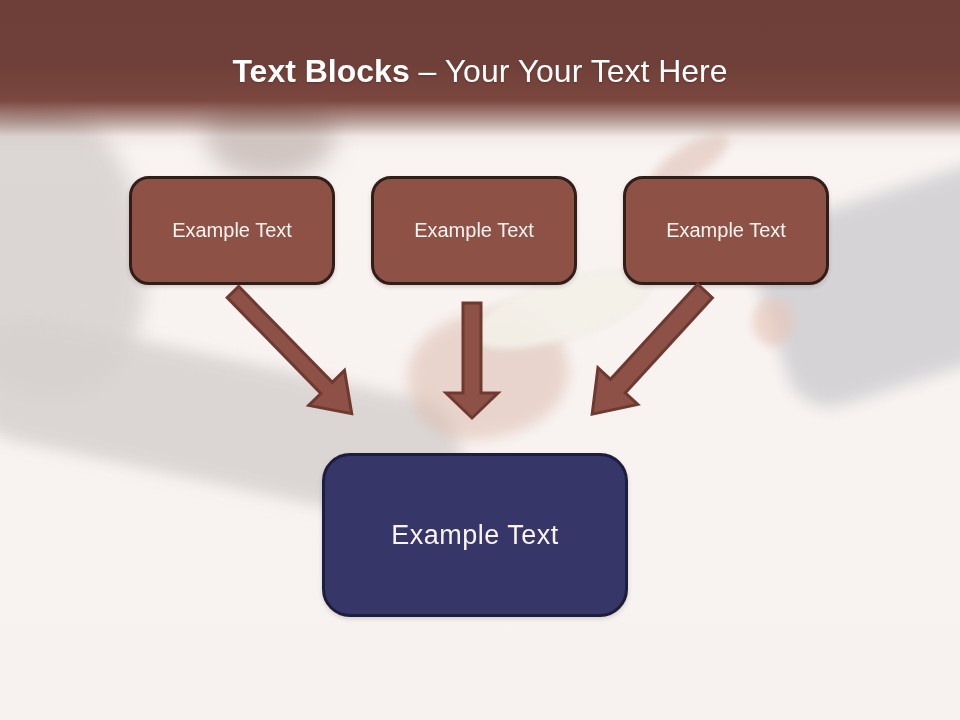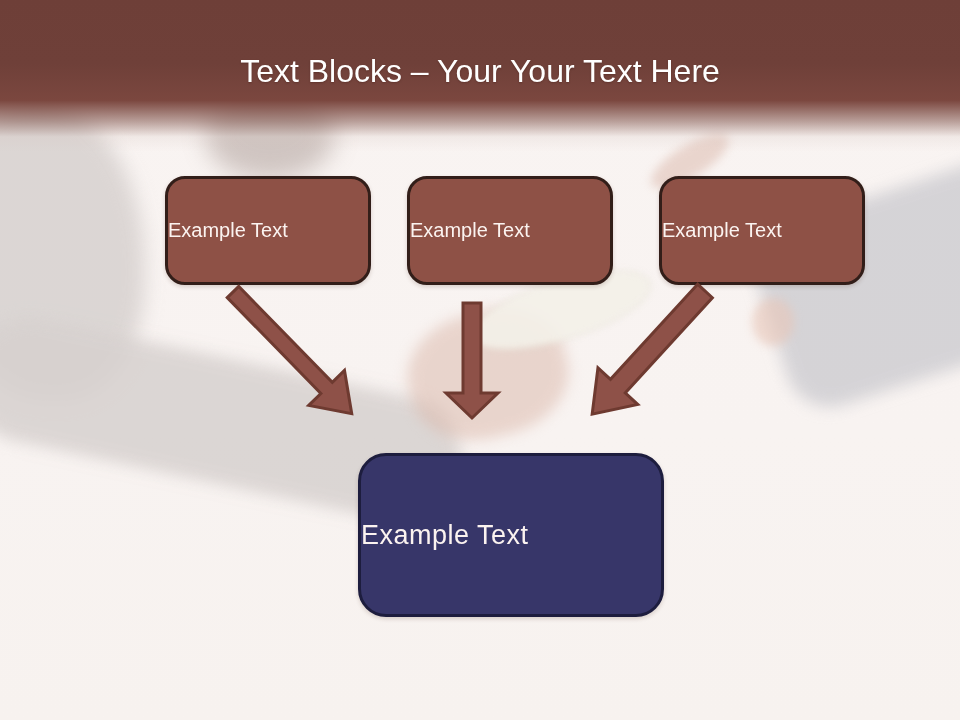--- a/index.html
+++ b/index.html
@@ -24,27 +24,26 @@
     background:linear-gradient(180deg,
       #6e3f38 0%, #6f4039 42%, #7b473f 66%,
       rgba(134,91,83,0.55) 80%, rgba(213,195,190,0.22) 90%,
       rgba(255,255,255,0) 100%);
   }
   .title {
     position:absolute; top:52px; left:0; width:100%; z-index:3;
     text-align:center; color:#ffffff; font-size:32px; line-height:38px;
     text-shadow:0 1px 2px rgba(60,25,20,.35);
   }
-  .title .bold { font-weight:normal; }
+  .title .bold { font-weight:bold; }
 
   .box {
-    position:absolute; z-index:3; display:flex; align-items:center; justify-content:flex-start;
+    position:absolute; z-index:3; display:flex; align-items:center; justify-content:center;
     color:#fbf3f0; text-align:center;
     box-shadow:0 2px 4px rgba(70,40,30,.18);
-    margin-left:36px;
   }
   .box-top {
     width:200px; height:103px; background:#8e5146;
     border:3px solid #321e19; border-radius:20px; font-size:20px;
   }
   #box-1 { left:129px; top:176px; }
   #box-2 { left:371px; top:176px; }
   #box-3 { left:623px; top:176px; }
   .box-blue {
     left:322px; top:453px; width:300px; height:158px; background:#373669;

